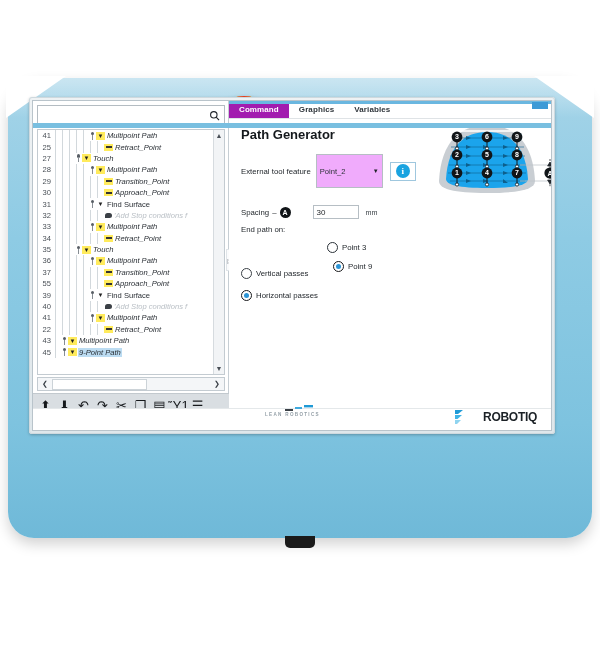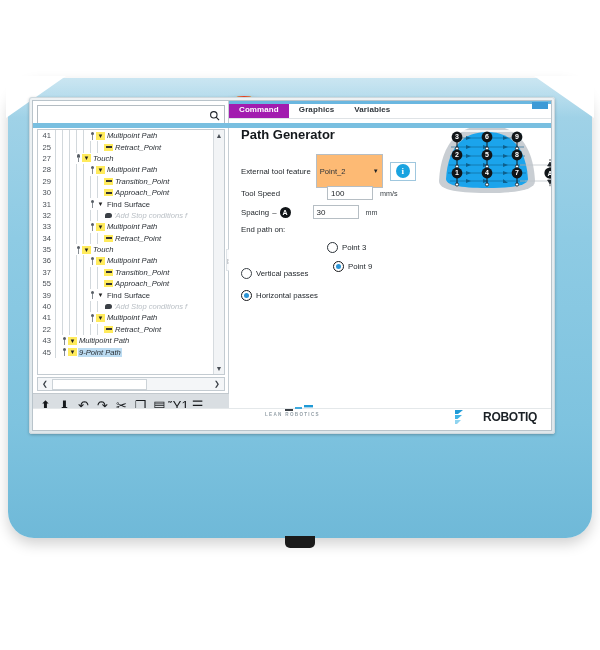--- a/index.html
+++ b/index.html
@@ -221,21 +221,21 @@
   }
 
   .panel-title{
     position:absolute; left:12px; top:26px;
     font-size:13px; font-weight:bold; color:#14181c;
   }
 
   .form-row{ position:absolute; display:flex; align-items:center; }
   .lbl-txt{ font-size:7.8px; color:#23282d; }
   .combo{
-    width:67px; height:15px; border:1px solid #b6bec4; background:#fdba74;
+    width:67px; height:15px; border:1px solid #b6bec4; background:#f0abfc;
     display:flex; align-items:center; justify-content:space-between;
     padding:16px 3px; font-size:7.6px; color:#2c3238;
   }
   .combo .caret{ font-size:6px; color:#1e2226; }
   .info-btn{
     width:26px; height:19px; border:1px solid #9fc7de; background:#fff;
     display:flex; align-items:center; justify-content:center;
   }
   .info-dot{
     width:14px; height:14px; border-radius:50%; background:#19a3e0;
@@ -637,25 +637,20 @@
           <span>Point_2</span>
           <span class="caret">▼</span>
         </span>
         <span class="info-btn" style="margin-left:7px;">
           <span class="info-dot">i</span>
         </span>
       </div>
 
       <div class="hold-btn">Hold to test</div>
 
-      <div class="form-row" style="left:12px; top:85px;">
-        <span class="lbl-txt" style="width:86px">Tool Speed</span>
-        <span class="num-field">100</span>
-        <span class="unit">mm/s</span>
-      </div>
 
       <div class="form-row" style="left:12px; top:104px;">
         <span class="lbl-txt">Spacing</span>
         <span class="lbl-txt" style="margin-left:3px">–</span>
         <span class="badge-a">A</span>
         <span class="num-field" style="margin-left:22px">30</span>
         <span class="unit">mm</span>
       </div>
 
       <div class="form-row" style="left:12px; top:124px;">

